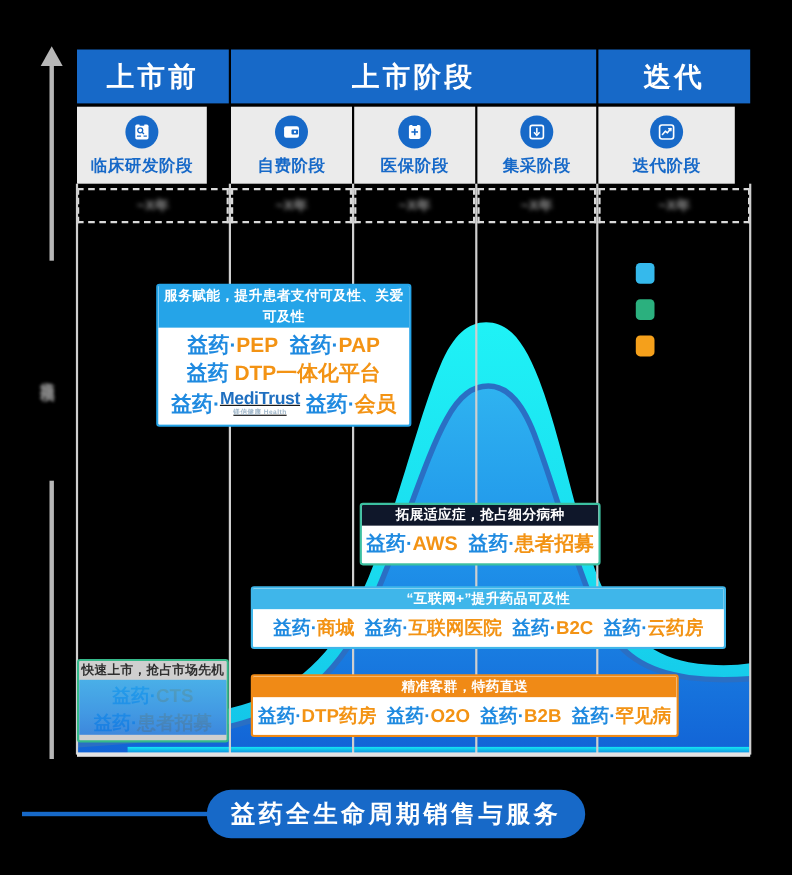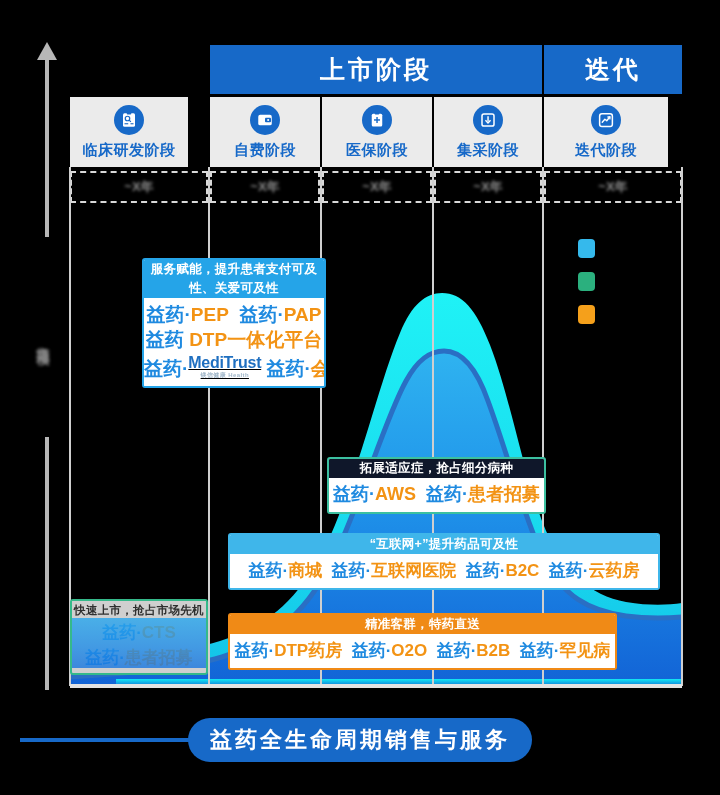--- a/index.html
+++ b/index.html
@@ -49,21 +49,21 @@
 
   
   .box{position:absolute;box-sizing:border-box;border-radius:3px;overflow:hidden;}
   .box .ttl{color:#fff;font-size:12.5px;font-weight:700;text-align:center;
             line-height:19px;letter-spacing:.3px;}
   .box .bdy{background:#fff;text-align:center;padding:4px 0 5px;}
   .box .bdy .ln{line-height:25px;white-space:nowrap;}
   .yy{color:#1f8ae0;font-weight:700;}
   .oo{color:#F39314;font-weight:700;}
 
-  #box-pep{left:142px;top:258px;width:184px;border:2px solid #25a4e8;background:#fff;}
+  #box-pep{left:142px;top:258px;width:232px;border:2px solid #25a4e8;background:#fff;}
   #box-pep .ttl{background:#25a4e8;}
   #box-pep .bdy .ln{font-size:19px;}
 
   #box-aws{left:327px;top:457px;width:219px;border:2px solid #3cc0a0;background:#fff;}
   #box-aws .ttl{background:#0f172a;}
   #box-aws .bdy .ln{font-size:18px;}
 
   #box-net{left:228px;top:533px;width:432px;border:2px solid #3fb6ea;background:#fff;}
   #box-net .ttl{background:#3fb6ea;}
   #box-net .bdy .ln{font-size:17px;}
@@ -97,20 +97,21 @@
 
 <div id="stage">
 
   <div class="yaxis">
     <div class="head"></div>
     <div class="shaft"></div>
     <div class="shaft2"></div>
   </div>
   <div class="ylabel">市场规模</div>
 
+  <div class="hdrband" id="band0" style="left:70px;width:138px;">上市前</div>
   <div class="hdrband" id="band1" style="left:210px;width:332px;">上市阶段</div>
   <div class="hdrband" id="band2" style="left:544px;width:138px;">迭代</div>
 
   <div class="stagecell" style="left:70px;width:118px;">
     <span class="ic">
       <svg width="18" height="18" viewBox="0 0 24 24">
           <rect x="4" y="3" width="16" height="18" rx="2" fill="#fff"></rect>
           <rect x="9" y="1.5" width="6" height="3" rx="1" fill="#1769C8"></rect>
           <circle cx="10" cy="10" r="3" fill="none" stroke="#1769C8" stroke-width="1.6"></circle>
           <line x1="12.2" y1="12.2" x2="14.5" y2="14.5" stroke="#1769C8" stroke-width="1.6"></line>

